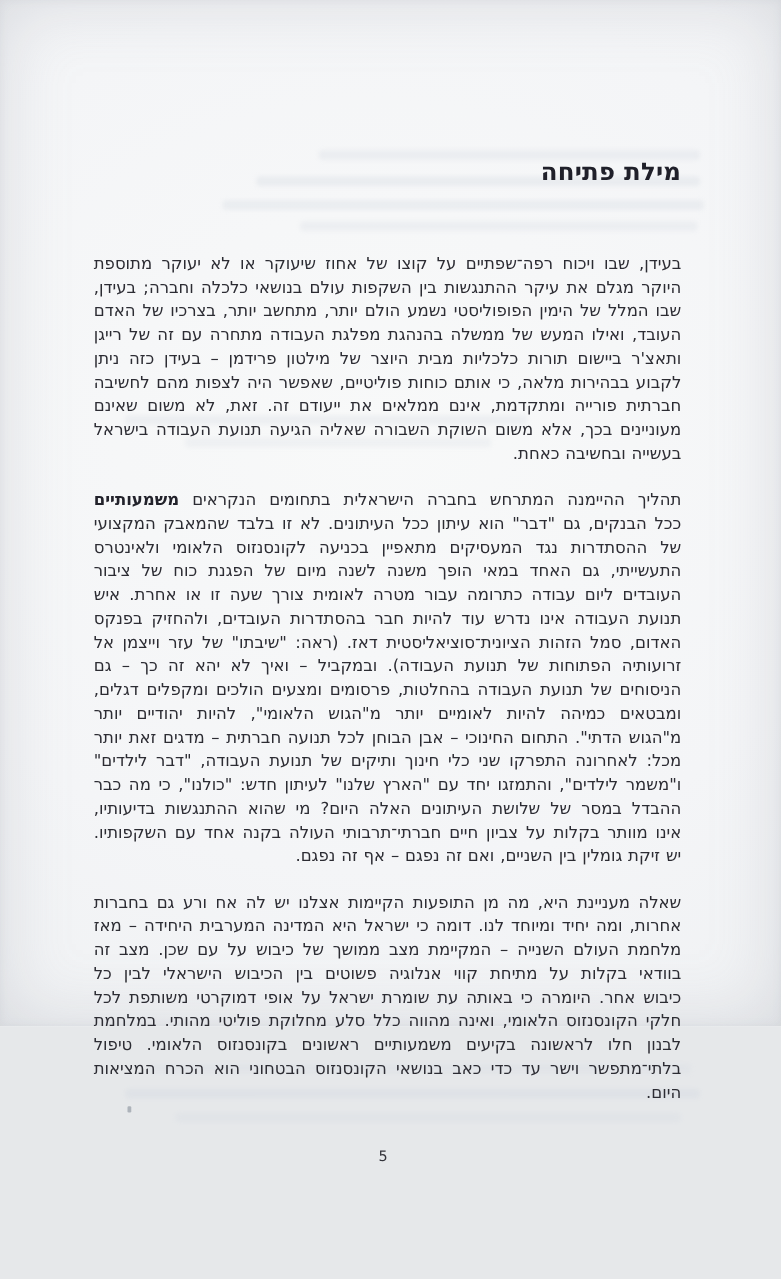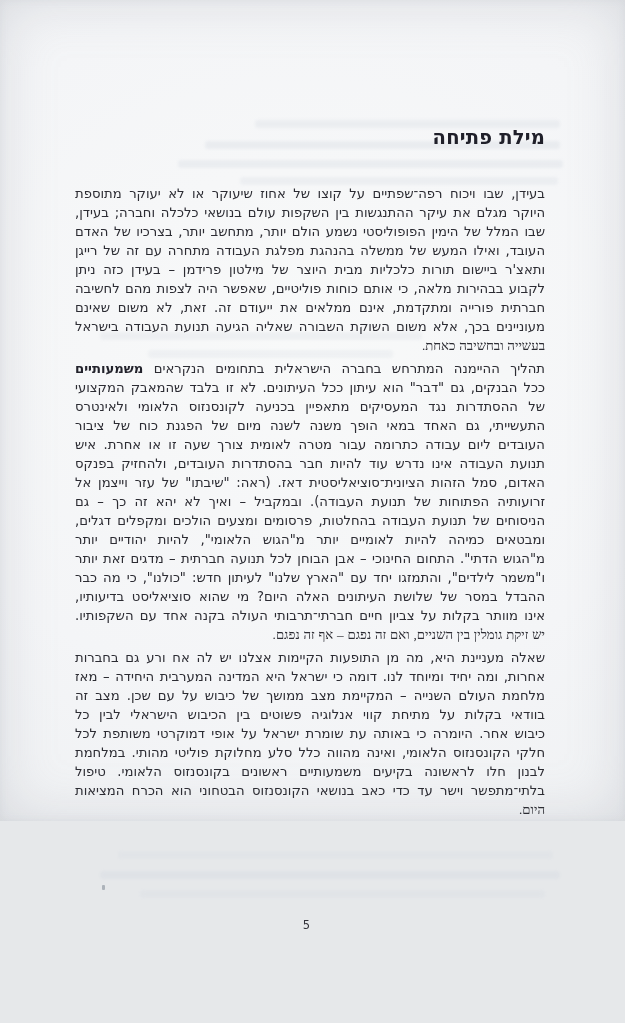--- a/index.html
+++ b/index.html
@@ -26,27 +26,27 @@
   }
   .title{
     position:absolute;top:126px;right:80px;margin:0;
     font-size:19.5px;font-weight:700;letter-spacing:.2px;color:#20202a;
     direction:rtl;
   }
   .text-block{
     position:absolute;top:184px;left:75px;right:80px;
     direction:rtl;
   }
-  .para{margin:0 0 4px 0;padding:0;}
+  .para{margin:18px 0 4px 0;padding:0;}
   .line{
     height:19px;line-height:19px;font-size:13.2px;color:#2c2c33;
     text-align:justify;text-align-last:justify;
     word-spacing:.5px;
   }
-  .line.last{text-align-last:right;font-family:Liberation Serif, serif;}
+  .line.last{text-align-last:right;}
   .b{font-weight:700;color:#22222b;}
   .page-number{
     position:absolute;top:918px;left:0;width:613px;
     text-align:center;font-size:11.5px;color:#33333a;
   }
 </style>
 </head>
 <body>
 
 <div class="page">
@@ -81,22 +81,23 @@
         <div class="line"><span>ככל הבנקים, גם "דבר" הוא עיתון ככל העיתונים. לא זו בלבד שהמאבק המקצועי</span></div>
         <div class="line"><span>של ההסתדרות נגד המעסיקים מתאפיין בכניעה לקונסנזוס הלאומי ולאינטרס</span></div>
         <div class="line"><span>התעשייתי, גם האחד במאי הופך משנה לשנה מיום של הפגנת כוח של ציבור</span></div>
         <div class="line"><span>העובדים ליום עבודה כתרומה עבור מטרה לאומית צורך שעה זו או אחרת. איש</span></div>
         <div class="line"><span>תנועת העבודה אינו נדרש עוד להיות חבר בהסתדרות העובדים, ולהחזיק בפנקס</span></div>
         <div class="line"><span>האדום, סמל הזהות הציונית־סוציאליסטית דאז. (ראה: "שיבתו" של עזר וייצמן אל</span></div>
         <div class="line"><span>זרועותיה הפתוחות של תנועת העבודה). ובמקביל – ואיך לא יהא זה כך – גם</span></div>
         <div class="line"><span>הניסוחים של תנועת העבודה בהחלטות, פרסומים ומצעים הולכים ומקפלים דגלים,</span></div>
         <div class="line"><span>ומבטאים כמיהה להיות לאומיים יותר מ"הגוש הלאומי", להיות יהודיים יותר</span></div>
         <div class="line"><span>מ"הגוש הדתי". התחום החינוכי – אבן הבוחן לכל תנועה חברתית – מדגים זאת יותר</span></div>
+        <div class="line"><span>מכל: לאחרונה התפרקו שני כלי חינוך ותיקים של תנועת העבודה, "דבר לילדים"</span></div>
         <div class="line"><span>ו"משמר לילדים", והתמזגו יחד עם "הארץ שלנו" לעיתון חדש: "כולנו", כי מה כבר</span></div>
-        <div class="line"><span>ההבדל במסר של שלושת העיתונים האלה היום? מי שהוא סוציאליסט בדיעותיו,</span></div>
+        <div class="line"><span>ההבדל במסר של שלושת העיתונים האלה היום? מי שהוא ההתנגשות בדיעותיו,</span></div>
         <div class="line"><span>אינו מוותר בקלות על צביון חיים חברתי־תרבותי העולה בקנה אחד עם השקפותיו.</span></div>
         <div class="line last"><span>יש זיקת גומלין בין השניים, ואם זה נפגם – אף זה נפגם.</span></div>
       </div>
       <div class="para">
         <div class="line"><span>שאלה מעניינת היא, מה מן התופעות הקיימות אצלנו יש לה אח ורע גם בחברות</span></div>
         <div class="line"><span>אחרות, ומה יחיד ומיוחד לנו. דומה כי ישראל היא המדינה המערבית היחידה – מאז</span></div>
         <div class="line"><span>מלחמת העולם השנייה – המקיימת מצב ממושך של כיבוש על עם שכן. מצב זה</span></div>
         <div class="line"><span>בוודאי בקלות על מתיחת קווי אנלוגיה פשוטים בין הכיבוש הישראלי לבין כל</span></div>
         <div class="line"><span>כיבוש אחר. היומרה כי באותה עת שומרת ישראל על אופי דמוקרטי משותפת לכל</span></div>
         <div class="line"><span>חלקי הקונסנזוס הלאומי, ואינה מהווה כלל סלע מחלוקת פוליטי מהותי. במלחמת</span></div>

